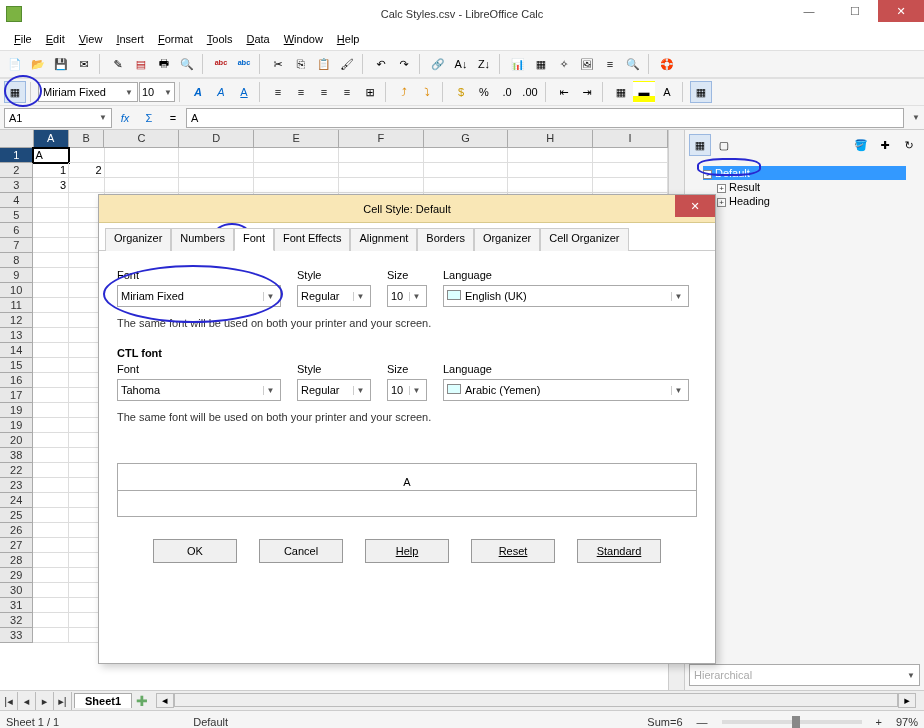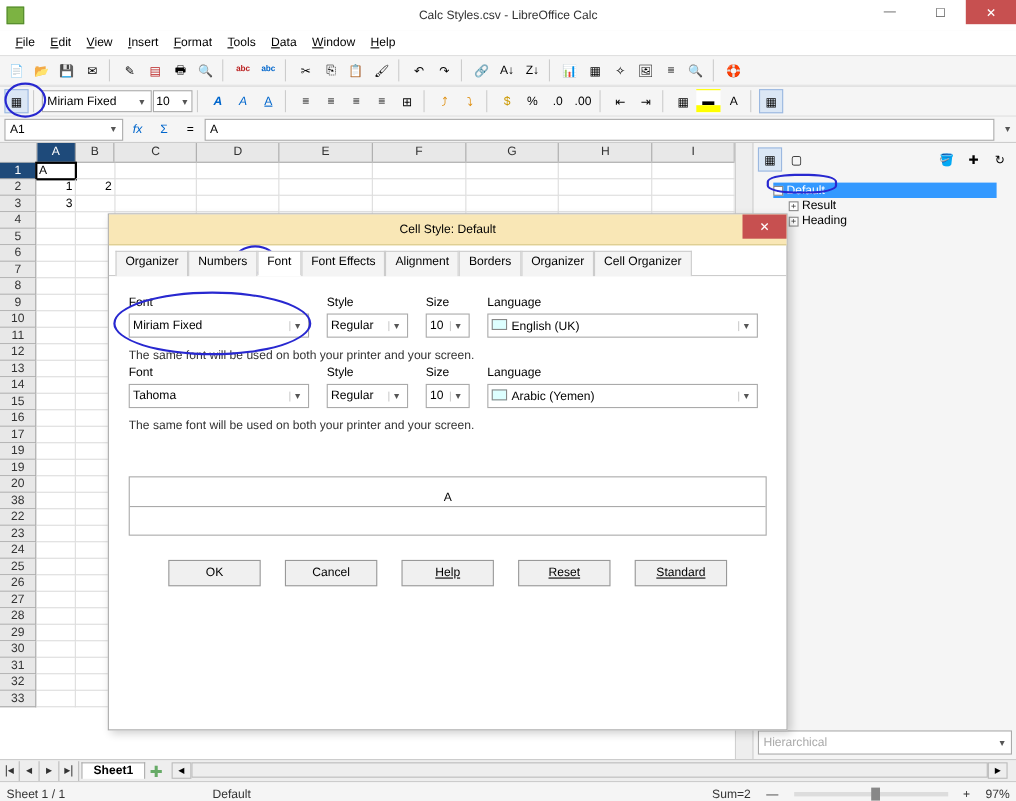--- a/index.html
+++ b/index.html
@@ -657,21 +657,21 @@
     <div style="width:18px;border:1px solid #bbb;text-align:center">◂</div>
     <div class="track"></div>
     <div style="width:18px;border:1px solid #bbb;text-align:center">▸</div>
   </div>
 </div>
 
 <div class="statusbar">
   <span>Sheet 1 / 1</span>
   <span style="margin-left:120px">Default</span>
   <div class="spacer"></div>
-  <span>Sum=2</span>
+  <span>Sum=6</span>
   <span>—</span>
   <div class="slider">
       <div class="thumb"></div>
     </div>
   <span>+</span>
   <span>97%</span>
 </div>
 
 <div class="dialog">
   <div class="dtitle">
@@ -716,20 +716,21 @@
         <span>Language</span>
         <div class="combo lang-combo">
             <span><span class="flag"></span><span>English (UK)</span></span>
             <span class="arr">▼</span>
           </div>
       </div>
     </div>
     <div class="circle-mark" style="left:4px;top:14px;width:180px;height:58px;border-radius:50%"></div>
     <div class="hint">The same font will be used on both your printer and your screen.</div>
 
+    <div class="section-title" style="margin-top:18px">CTL font</div>
     <div class="field-row">
       <div class="field" style="width:164px">
         <span>Font</span>
         <div class="combo">
             <span>Tahoma</span>
             <span class="arr">▼</span>
           </div>
       </div>
       <div class="field" style="width:74px">
         <span>Style</span>

